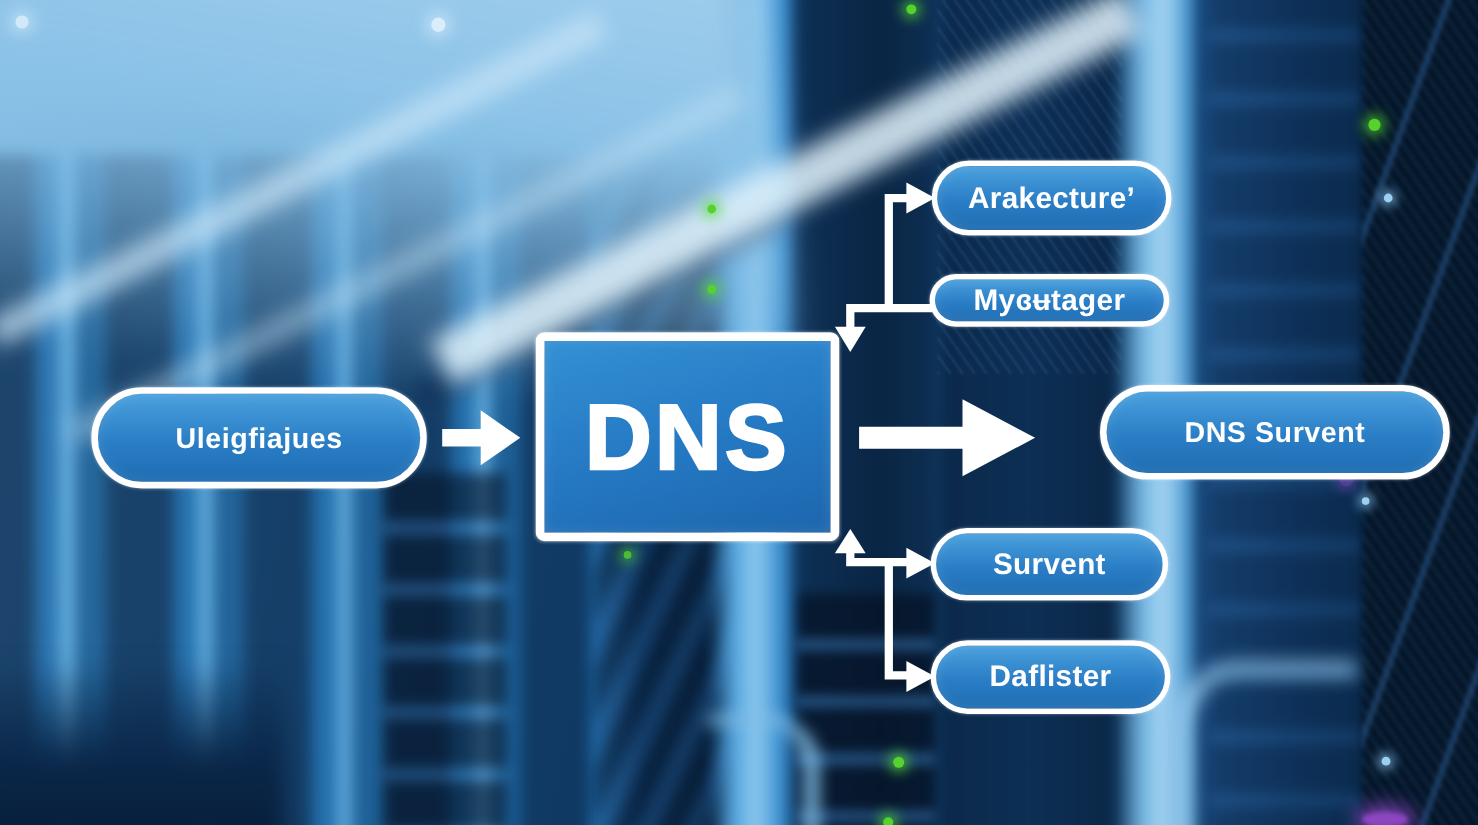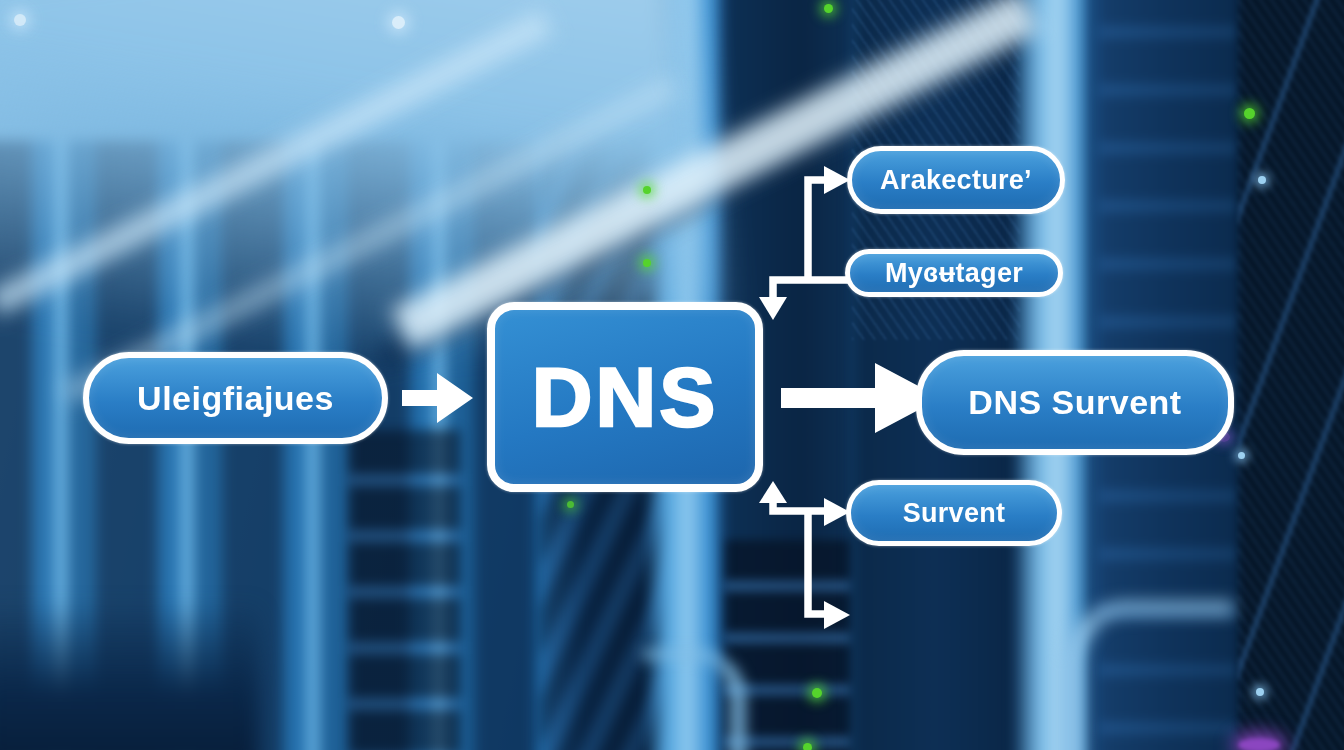--- a/index.html
+++ b/index.html
@@ -164,32 +164,32 @@
 
   
   .node {
     position: absolute; z-index: 3;
     display: flex; align-items: center; justify-content: center;
     color: #ffffff; font-weight: 700; text-align: left;
     background: linear-gradient(180deg, #4aa0dd 0%, #2a7ec6 55%, #1e6cb2 100%);
     border: 5px solid #ffffff;
     box-shadow: 0 0 3px rgba(255,255,255,.45), inset 0 0 12px rgba(255,255,255,.12);
   }
-  .pill-large { border-width: 6px; border-radius: 48px; font-size: 34px; letter-spacing: .5px; }
+  .pill-large { border-width: 6px; border-radius: 48px; font-size: 26px; letter-spacing: .5px; }
   .pill-small { border-radius: 34px; font-size: 27px; letter-spacing: .3px; }
 
   .node-input   { left: 83px;  top: 352px; width: 305px; height: 92px; }
   .node-dns {
     left: 487px; top: 302px; width: 276px; height: 190px;
-    border: 8px solid #ffffff; border-radius: 27px;
+    border: 8px solid #ffffff; border-radius: 8px;
     font-size: 84px; font-weight: 700; letter-spacing: 3px;
     -webkit-text-stroke: 2.5px #ffffff;
     background: linear-gradient(165deg, #3490d4 0%, #2478c2 55%, #1d66ad 100%);
   }
-  .node-output  { left: 916px; top: 350px; width: 318px; height: 105px; }
+  .node-output  { left: 1000px; top: 350px; width: 318px; height: 86px; }
   .node-branch-0 { left: 847px; top: 146px; width: 218px; height: 68px; }
   .node-branch-1 { left: 845px; top: 249px; width: 218px; height: 48px; }
   .node-branch-2 { left: 846px; top: 480px; width: 216px; height: 66px; }
   .node-branch-3 { left: 846px; top: 582px; width: 218px; height: 67px; }
 </style>
 </head>
 <body>
 
 <div class="stage">
 
@@ -272,14 +272,17 @@
   </div>
 
   <div class="node pill-small node-branch-1">
     <span>Myɞʉtager</span>
   </div>
 
   <div class="node pill-small node-branch-2">
     <span>Survent</span>
   </div>
 
+  <div class="node pill-small node-branch-3">
+    <span>Daflister</span>
+  </div>
 
 </div>
 
 </body></html>

